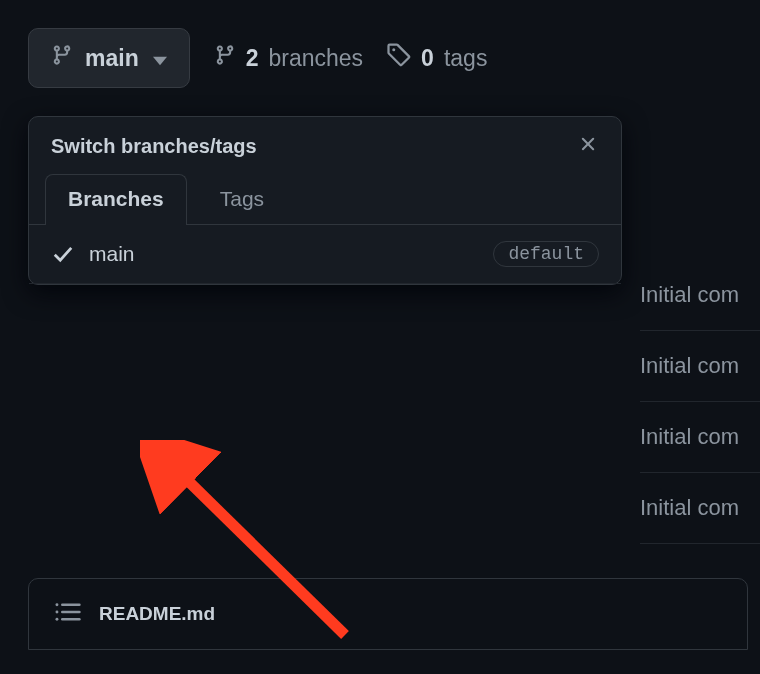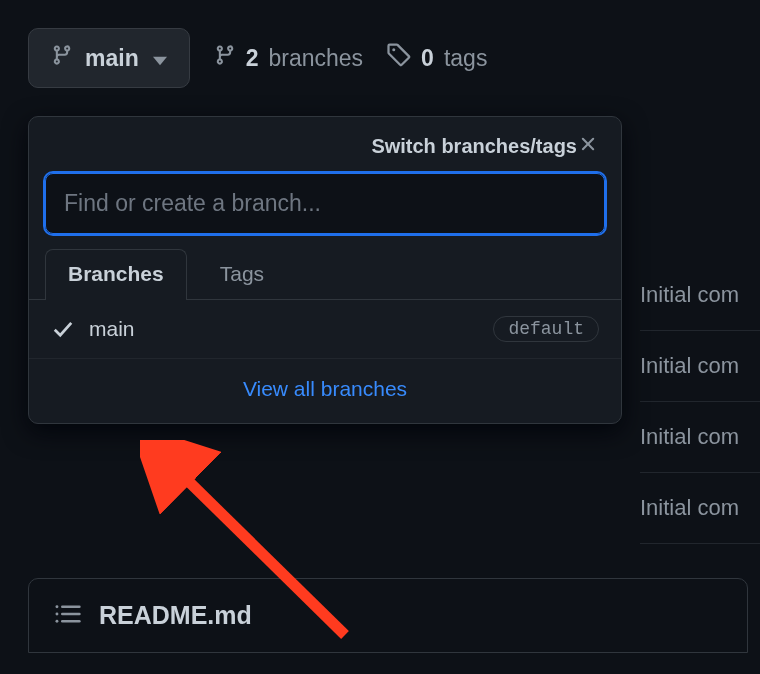--- a/index.html
+++ b/index.html
@@ -50,21 +50,21 @@
       width: 594px;
       background: #161b22;
       border: 1px solid #30363d;
       border-radius: 10px;
       z-index: 10;
       box-shadow: 0 8px 24px rgba(1,4,9,.85);
     }
     .dropdown-header {
       display: flex;
       align-items: center;
-      justify-content: flex-end;
+      justify-content: space-between;
       padding: 16px 22px 14px 22px;
     }
     .dropdown-header-title { font-size: 20px; font-weight: 600; color: #c9d1d9; }
     .close-btn { cursor: pointer; color:#8b949e; display:flex; }
     .close-btn svg { width: 22px; height: 22px; }
 
     .search-wrap { padding: 0 16px 14px 16px; }
     .branch-search {
       width: 100%;
       background: #0d1117;
@@ -155,21 +155,21 @@
       width: 720px;
       border: 1px solid #30363d;
       border-radius: 10px 10px 0 0;
       background: #0d1117;
       padding: 22px 26px;
       display: flex;
       align-items: center;
       gap: 18px;
     }
     .list-icon { width: 26px; height: 22px; color:#8b949e; }
-    .readme-name { font-size: 25px; font-weight: 700; color: #c9d1d9; }
+    .readme-name { font-size: 19px; font-weight: 700; color: #c9d1d9; }
 
     .arrow-annotation {
       position: absolute;
       left: 140px;
       top: 440px;
       z-index: 20;
       pointer-events: none;
     }
   </style>
 </head>
@@ -224,44 +224,38 @@
     <span class="dropdown-header-title">Switch branches/tags</span>
     <span class="close-btn">
       <span>
         <svg viewBox="0 0 16 16" fill="#8b949e">
             <path d="M3.72 3.72a.75.75 0 0 1 1.06 0L8 6.94l3.22-3.22a.75.75 0 1 1 1.06 1.06L9.06 8l3.22 3.22a.75.75 0 1 1-1.06 1.06L8 9.06l-3.22 3.22a.75.75 0 0 1-1.06-1.06L6.94 8 3.72 4.78a.75.75 0 0 1 0-1.06z"></path>
           </svg>
       </span>
     </span>
   </div>
 
-  <div class="search-wrap">
-    <input class="branch-search" type="text" placeholder="Find or create a branch..." style="">
-  </div>
 
   <div class="tabs">
     <div class="tab active">Branches</div>
     <div class="tab">Tags</div>
   </div>
 
   <div class="branch-list">
     <div class="branch-row">
       <span class="check-slot">
         <svg class="check-icon" viewBox="0 0 16 16" fill="none" stroke="#c9d1d9" stroke-width="2">
             <path d="M2 8.5l4 4 8-9"></path>
           </svg>
       </span>
       <span class="branch-name">main</span>
       <span class="default-badge">default</span>
     </div>
   </div>
 
-  <div class="view-all">
-    <a>View all branches</a>
-  </div>
 </div>
 
 <div class="readme-box">
   <span>
     <svg class="list-icon" viewBox="0 0 16 12" fill="none" stroke="#8b949e" stroke-width="1.6" stroke-linecap="round">
       <circle cx="1.2" cy="1.5" r="0.9" fill="#8b949e" stroke="none"></circle>
       <line x1="4.5" y1="1.5" x2="15" y2="1.5"></line>
       <circle cx="1.2" cy="6" r="0.9" fill="#8b949e" stroke="none"></circle>
       <line x1="4.5" y1="6" x2="15" y2="6"></line>
       <circle cx="1.2" cy="10.5" r="0.9" fill="#8b949e" stroke="none"></circle>

